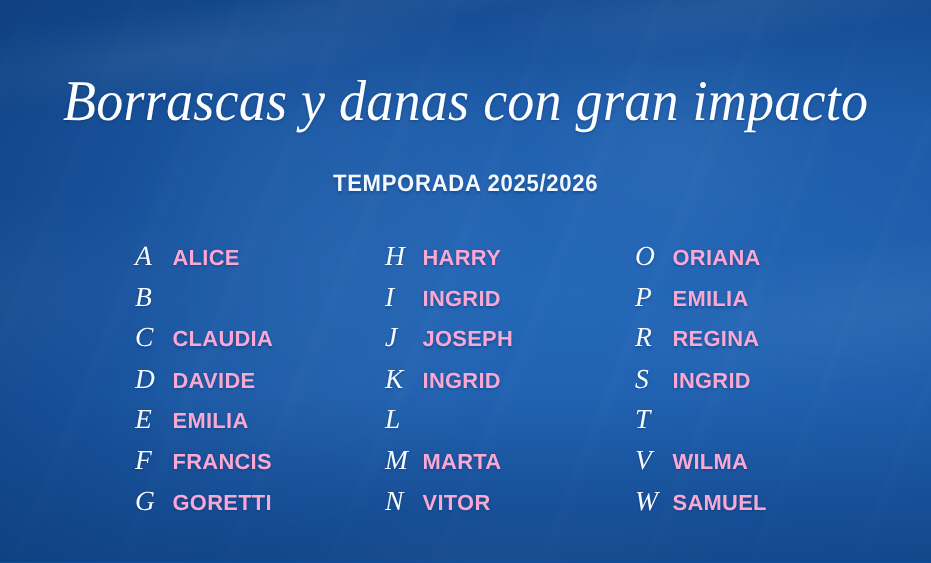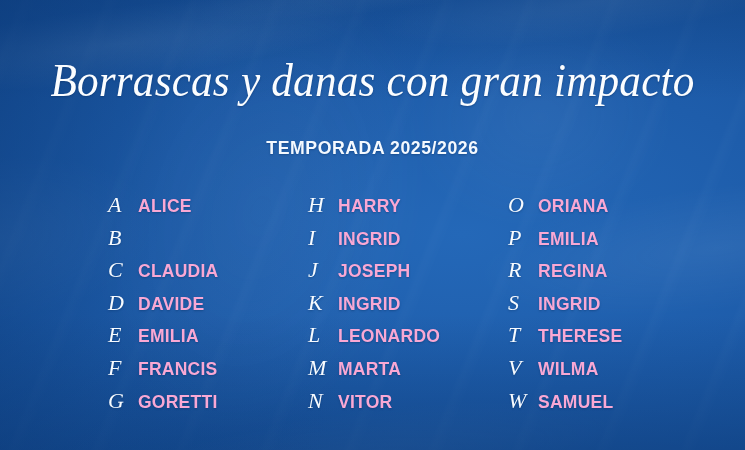--- a/index.html
+++ b/index.html
@@ -222,21 +222,20 @@
         <div class="name-row">
           <span class="row-letter">J</span>
           <span class="row-name">JOSEPH</span>
         </div>
         <div class="name-row">
           <span class="row-letter">K</span>
           <span class="row-name">INGRID</span>
         </div>
         <div class="name-row">
           <span class="row-letter">L</span>
-          <span class="row-name">LEONARDO</span>
         </div>
         <div class="name-row">
           <span class="row-letter">M</span>
           <span class="row-name">MARTA</span>
         </div>
         <div class="name-row">
           <span class="row-letter">N</span>
           <span class="row-name">VITOR</span>
         </div>
       </div>
@@ -253,21 +252,20 @@
         <div class="name-row">
           <span class="row-letter">R</span>
           <span class="row-name">REGINA</span>
         </div>
         <div class="name-row">
           <span class="row-letter">S</span>
           <span class="row-name">INGRID</span>
         </div>
         <div class="name-row">
           <span class="row-letter">T</span>
-          <span class="row-name">THERESE</span>
         </div>
         <div class="name-row">
           <span class="row-letter">V</span>
           <span class="row-name">WILMA</span>
         </div>
         <div class="name-row">
           <span class="row-letter">W</span>
           <span class="row-name">SAMUEL</span>
         </div>
       </div>

